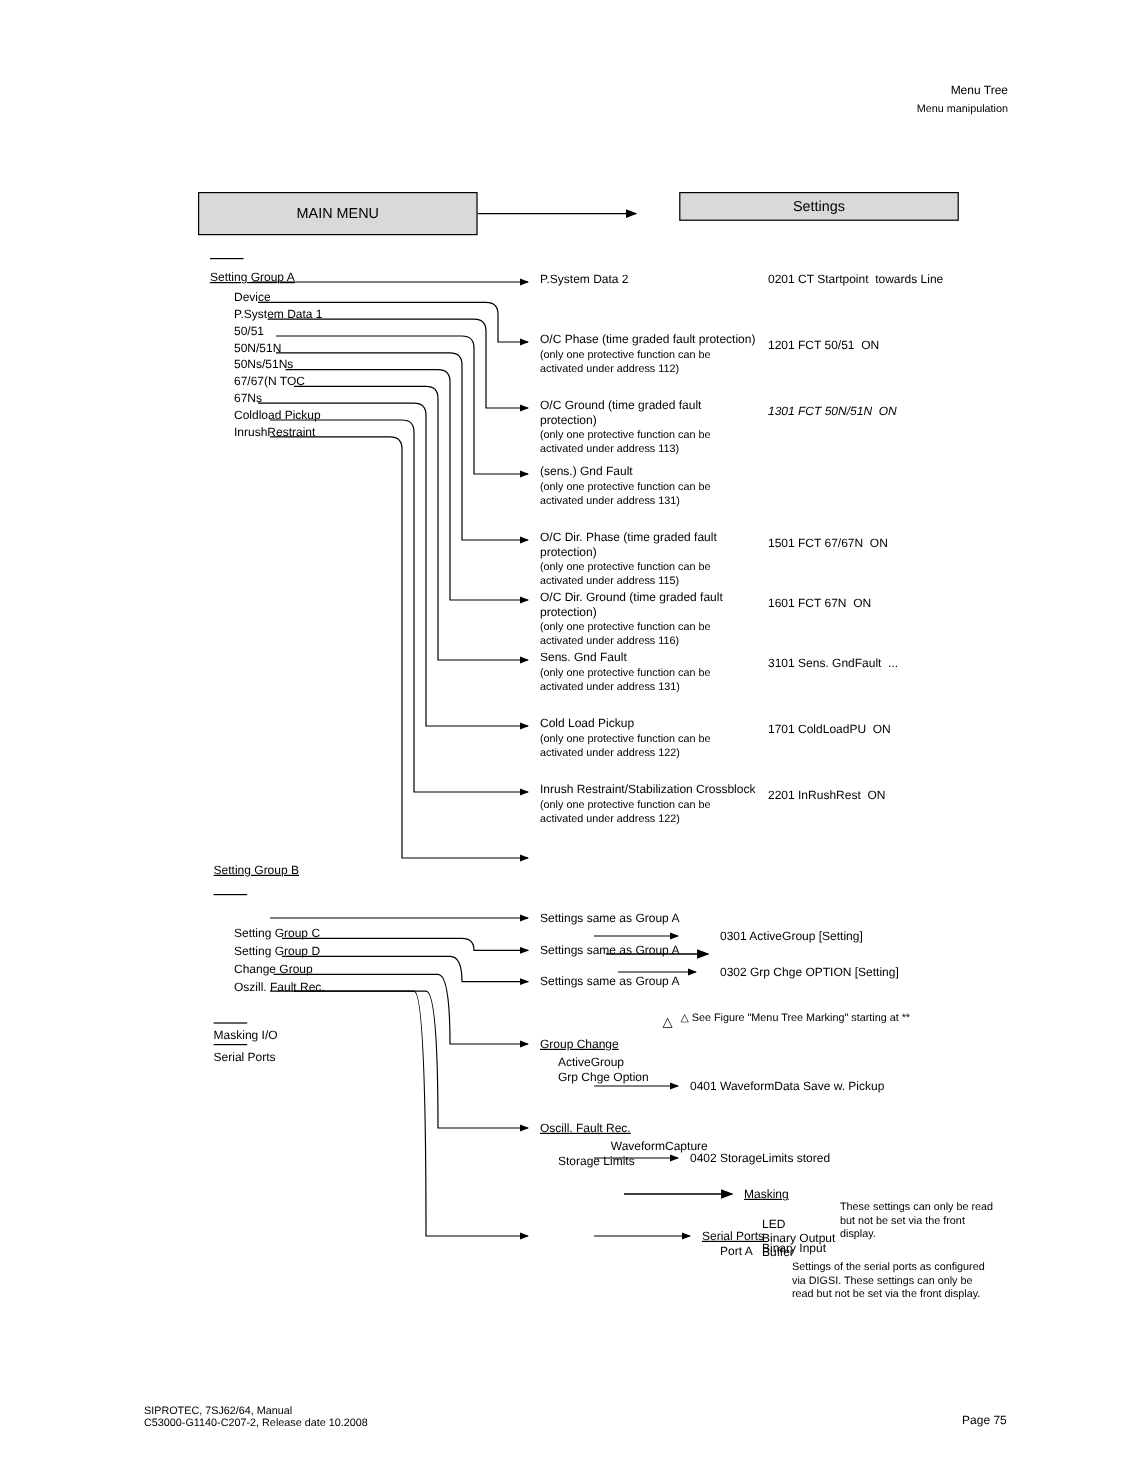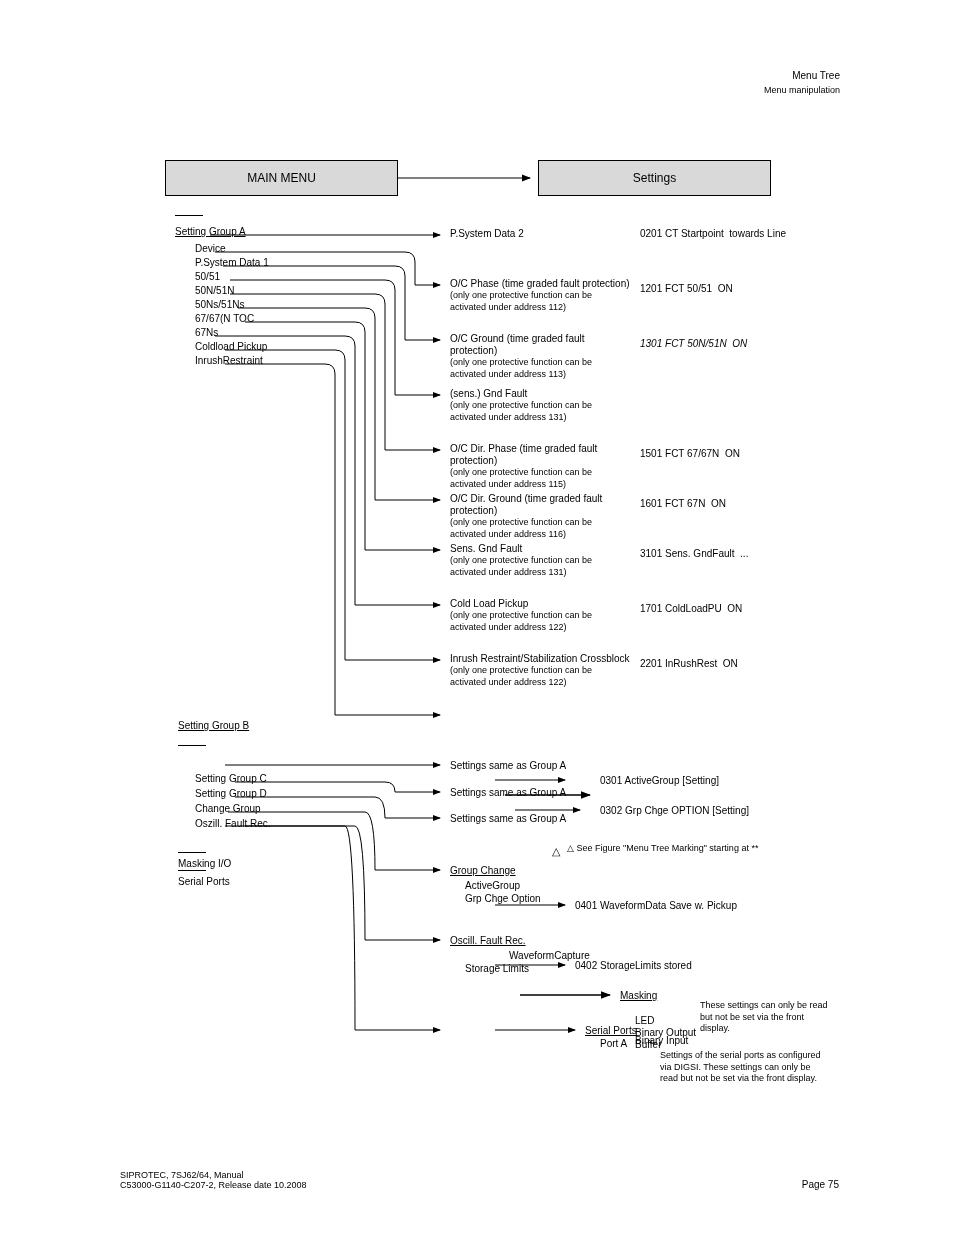--- a/index.html
+++ b/index.html
@@ -68,21 +68,21 @@
   <line x1="495" y1="905" x2="565" y2="905" stroke="#000" stroke-width="1" marker-end="url(#ah)"></line>
   <line x1="495" y1="965" x2="565" y2="965" stroke="#000" stroke-width="1" marker-end="url(#ah)"></line>
   <line x1="520" y1="995" x2="610" y2="995" stroke="#000" stroke-width="1.3" marker-end="url(#ah)"></line>
   <line x1="495" y1="1030" x2="575" y2="1030" stroke="#000" stroke-width="1" marker-end="url(#ah)"></line>
 </svg>
 
 <div class="abs" style="left:720px; top:70px; text-align:right; width:120px; font-size:10px;">Menu Tree</div>
 <div class="abs" style="left:720px; top:85px; text-align:right; width:120px; font-size:9px;">Menu manipulation</div>
 
 <div class="box" style="left:165px; top:160px; width:233px; height:36px;">MAIN MENU</div>
-<div class="box" style="left:538px; top:160px; width:233px; height:36px;">Settings</div>
+<div class="box" style="left:566px; top:160px; width:233px; height:24px;">Settings</div>
 
 <div class="abs menu-label" style="left:175px; top:215px; border-top:1px solid #000; width:28px;"></div>
 <div class="abs menu-label und" style="left:175px; top:226px;">Setting Group A</div>
 <div class="abs menu-label" style="left:195px; top:243px;">Device</div>
 <div class="abs menu-label" style="left:195px; top:257px;">P.System Data 1</div>
 <div class="abs menu-label" style="left:195px; top:271px;">50/51</div>
 <div class="abs menu-label" style="left:195px; top:285px;">50N/51N</div>
 <div class="abs menu-label" style="left:195px; top:299px;">50Ns/51Ns</div>
 <div class="abs menu-label" style="left:195px; top:313px;">67/67(N TOC</div>
 <div class="abs menu-label" style="left:195px; top:327px;">67Ns</div>

